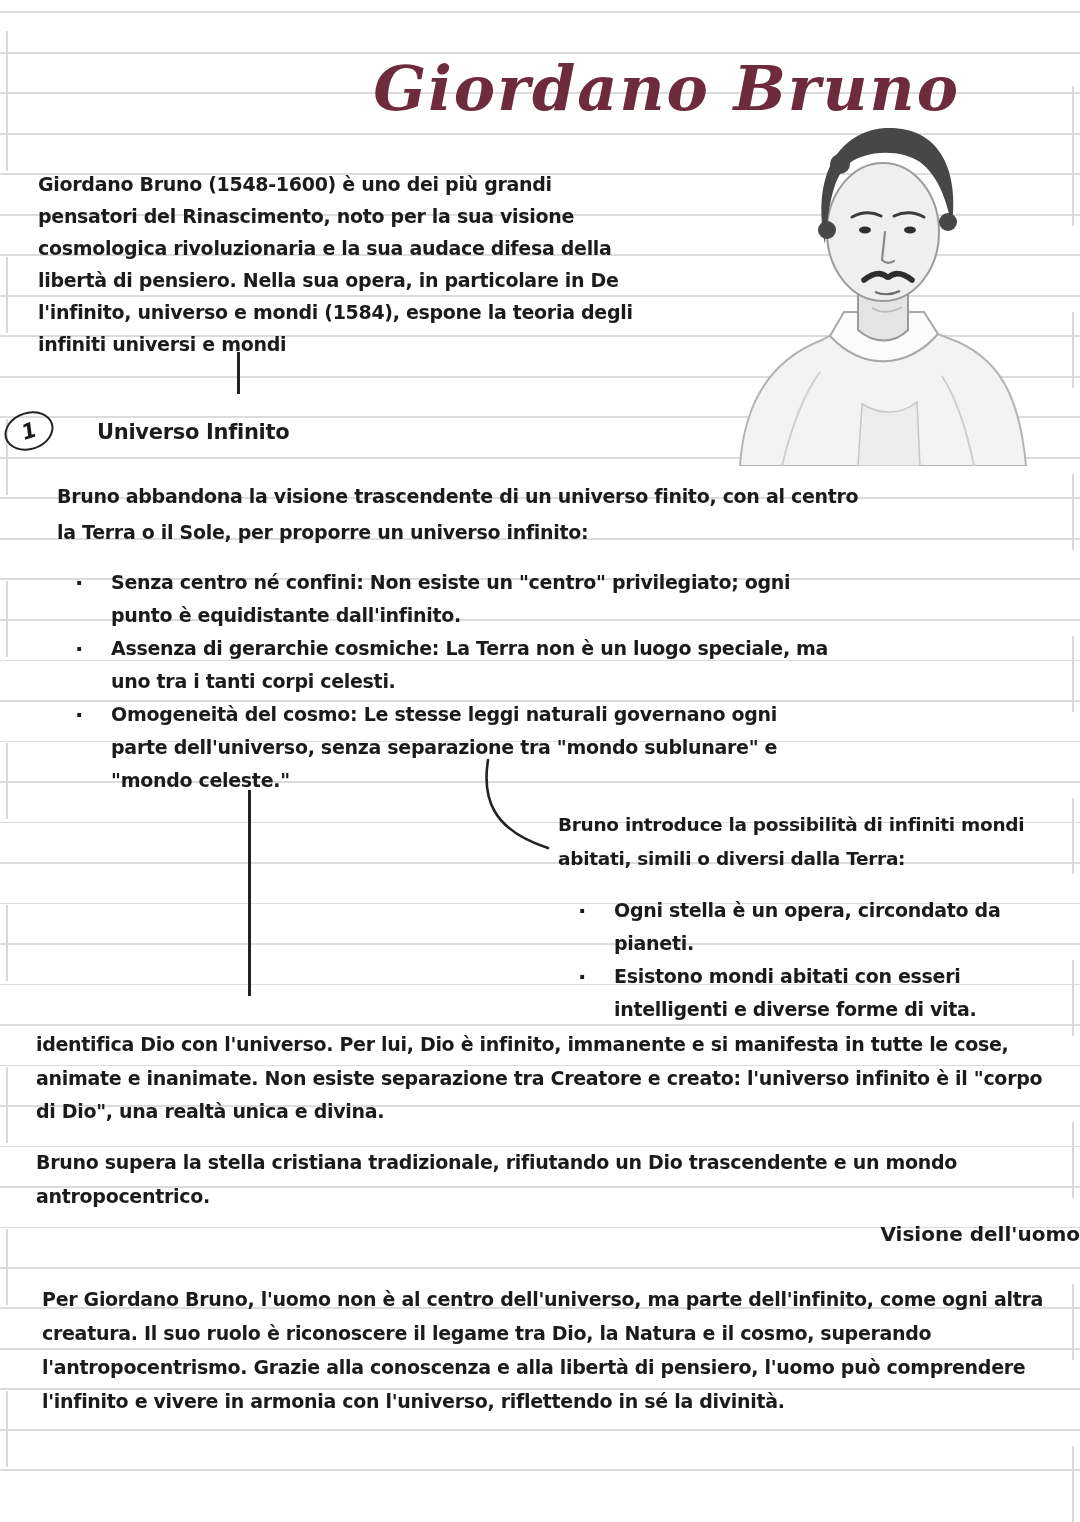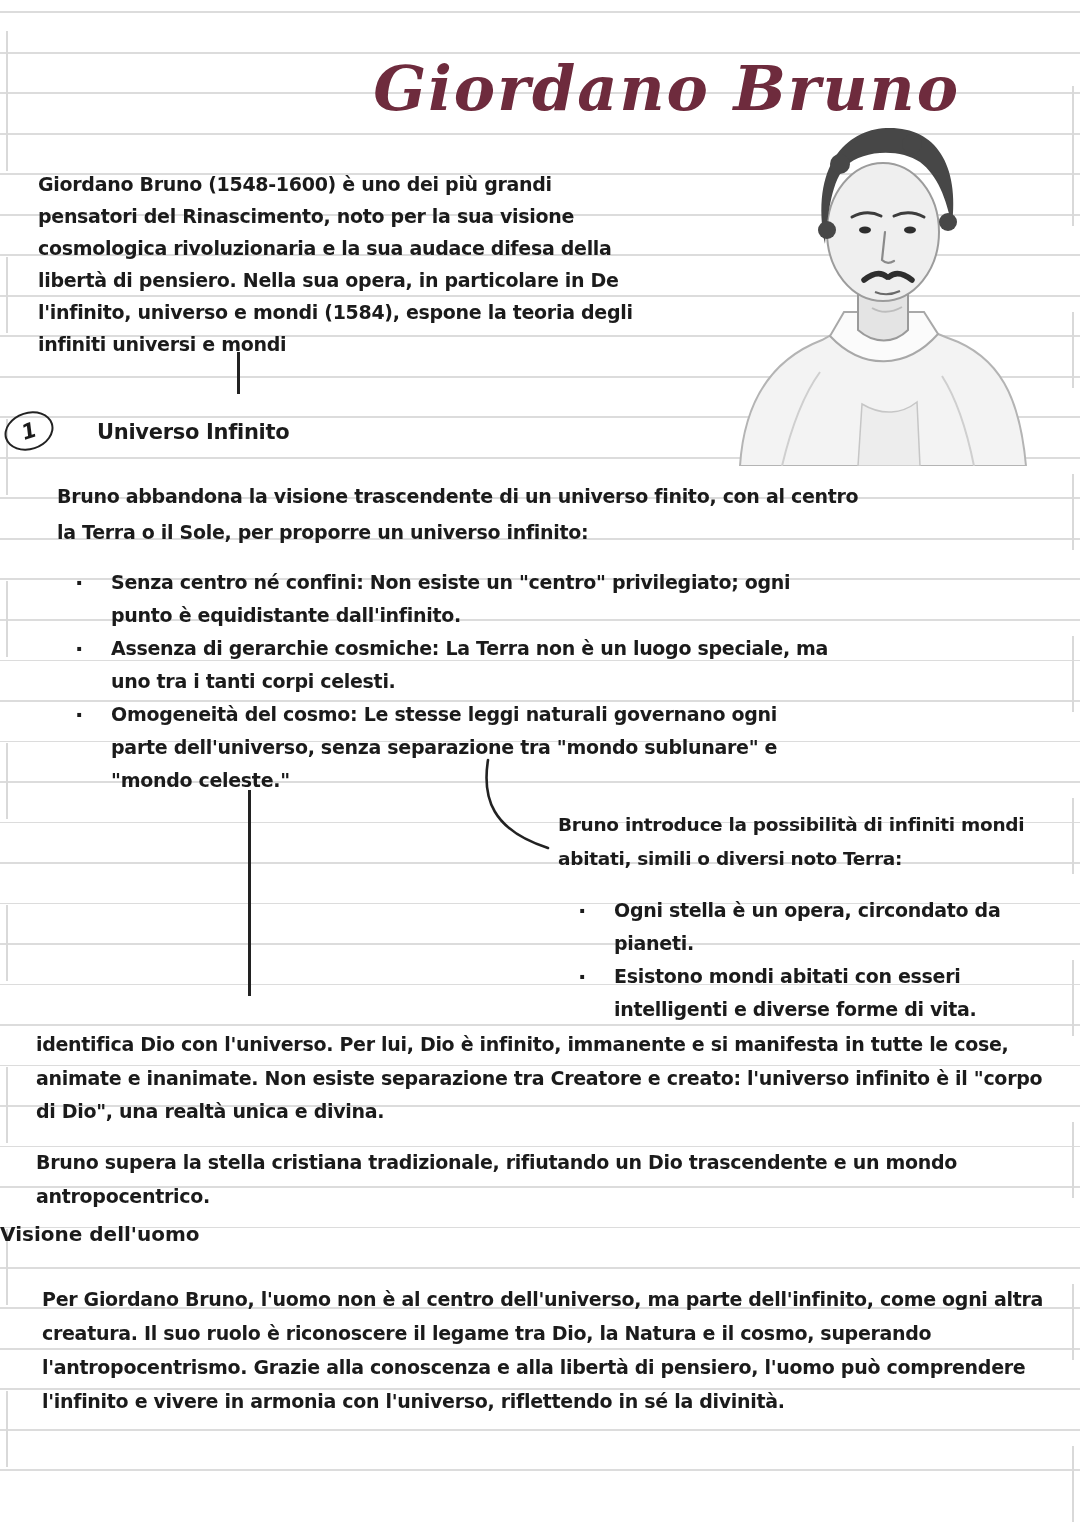--- a/index.html
+++ b/index.html
@@ -59,21 +59,21 @@
   .callout-lead{
     position:absolute;top:808px;left:558px;width:475px;
     font-size:18.5px;line-height:34px;
   }
   .bullets-callout{position:absolute;top:894px;left:578px;width:470px;font-size:18.5px;}
   .para{position:absolute;font-size:19px;line-height:33.5px;}
   .para-p1{top:1028px;left:36px;width:1012px;}
   .para-p2{top:1146px;left:36px;width:1012px;}
   .vision-heading{
     position:absolute;top:1222px;left:0;width:1080px;
-    text-align:left;font-size:20px;font-weight:700;
+    text-align:right;font-size:20px;font-weight:700;
   }
   .para-vision{top:1282px;left:42px;width:1005px;line-height:34px;}
   .portrait{position:absolute;top:104px;right:28px;width:340px;height:362px;}
 </style>
 </head>
 <body>
 
 <div class="page">
 
   <div class="edge-ticks left"></div>
@@ -146,21 +146,21 @@
   </ul>
 
   <div class="stroke stroke-long"></div>
 
   <div class="connector">
     <svg width="90" height="100" viewBox="0 0 90 100">
       <path d="M18,4 C12,42 22,74 78,92" fill="none" stroke="#222" stroke-width="2.6" stroke-linecap="round"></path>
     </svg>
   </div>
 
-  <div class="callout-lead hand">Bruno introduce la possibilità di infiniti mondi abitati, simili o diversi noto Terra:</div>
+  <div class="callout-lead hand">Bruno introduce la possibilità di infiniti mondi abitati, simili o diversi dalla Terra:</div>
 
   <ul class="bullets bullets-callout hand">
     <li>
       <span class="dot">·</span>
       <span>Ogni stella è un opera, circondato da pianeti.</span>
     </li>
     <li>
       <span class="dot">·</span>
       <span>Esistono mondi abitati con esseri intelligenti e diverse forme di vita.</span>
     </li>

